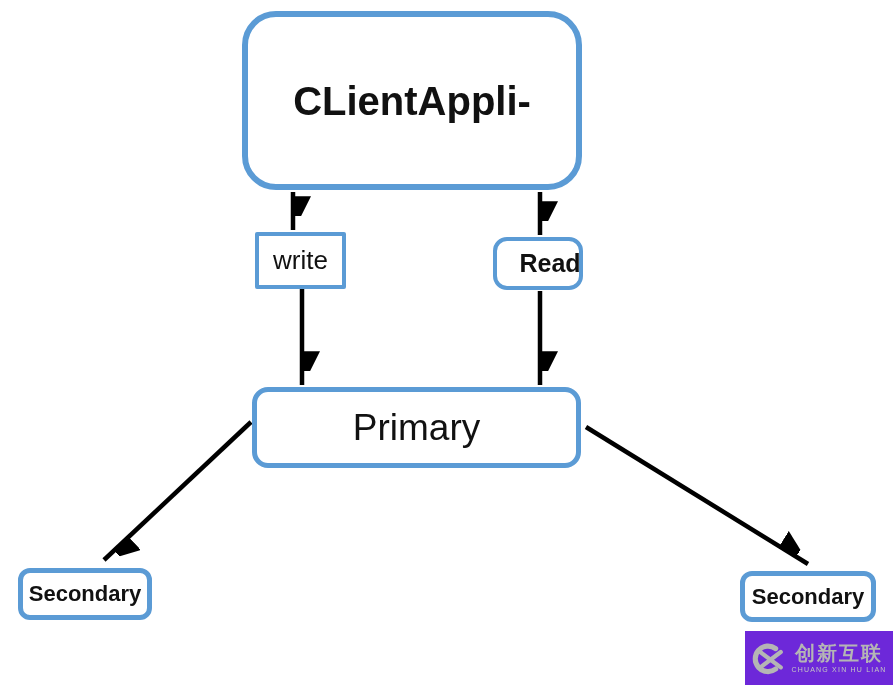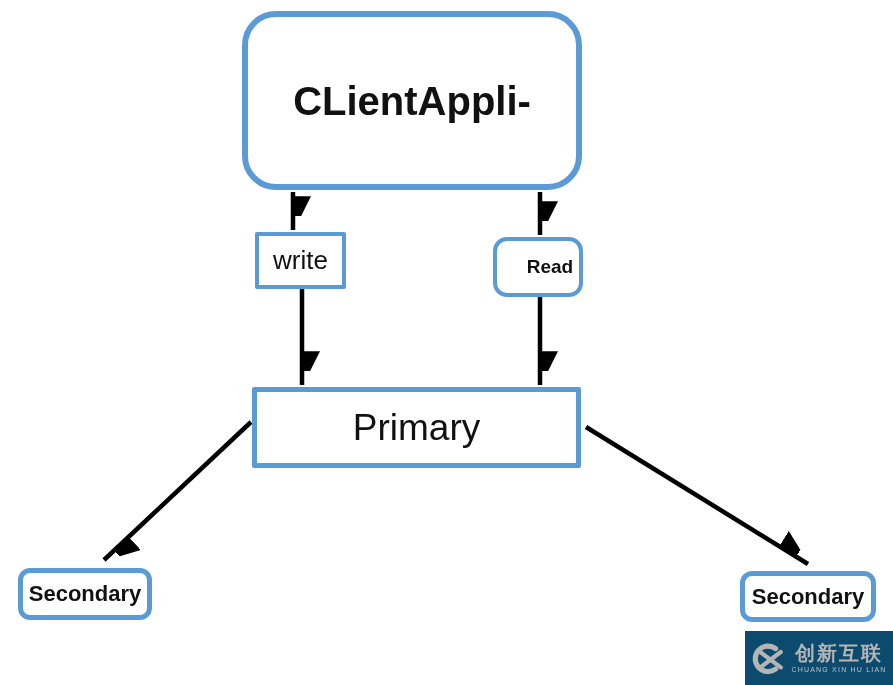--- a/index.html
+++ b/index.html
@@ -33,43 +33,43 @@
     font-size:40px;font-weight:700;
     line-height:72px;
     text-align:right;
   }
   #node-write{
     left:255px;top:232px;width:91px;height:57px;
     border-width:4px;border-radius:2px;
     font-size:26px;font-weight:400;
   }
   #node-read{
-    left:493px;top:237px;width:90px;height:60px;
+    left:493px;top:237px;width:90px;height:53px;
     border-width:4px;border-radius:14px;
-    font-size:19px;font-weight:700;padding-left:24px;
+    font-size:25px;font-weight:700;padding-left:24px;
   }
   #node-primary{
     left:252px;top:387px;width:329px;height:81px;
-    border-width:5px;border-radius:2px;
+    border-width:5px;border-radius:16px;
     font-size:37px;font-weight:400;text-align:right;
   }
   #node-secondary-left{
     left:18px;top:568px;width:134px;height:52px;
     border-width:5px;border-radius:12px;
     font-size:22px;font-weight:700;
   }
   #node-secondary-right{
     left:740px;top:571px;width:136px;height:51px;
     border-width:5px;border-radius:12px;
     font-size:22px;font-weight:700;
   }
   #watermark{
     position:absolute;
     left:745px;top:631px;width:148px;height:54px;
-    background:#0c4a6e;
+    background:#6d28d9;
     display:flex;
     align-items:center;
     justify-content:center;
     gap:6px;
   }
   #watermark .wm-text{
     display:flex;flex-direction:column;align-items:center;line-height:1;
   }
   #watermark .wm-cn{
     font-size:20px;font-weight:700;color:#b5b5b5;letter-spacing:2px;

